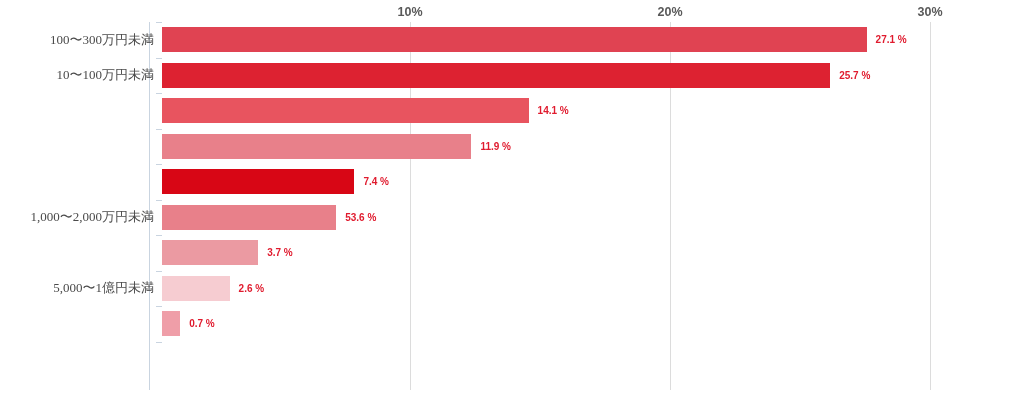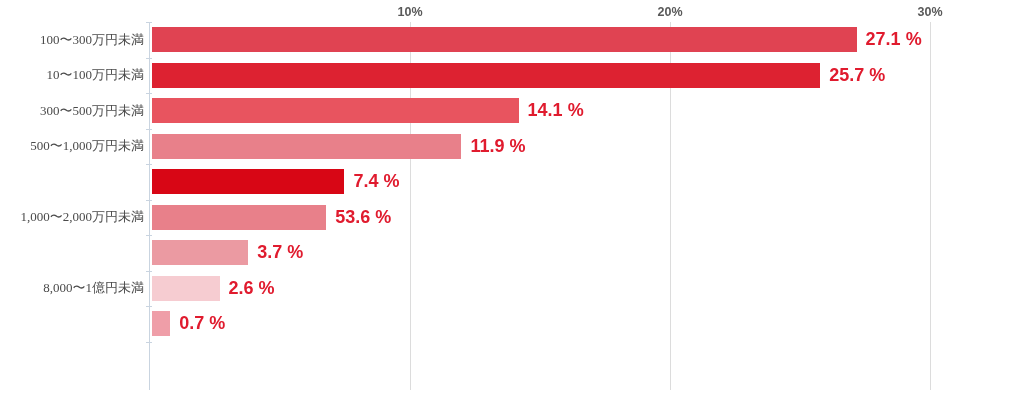--- a/index.html
+++ b/index.html
@@ -55,21 +55,21 @@
     font-size: 12.5px;
     font-weight: bold;
     color: #595959;
     white-space: nowrap;
     letter-spacing: 0px;
   }
 
   
   .row {
     position: absolute;
-    left: 2px;
+    left: 12px;
     width: 968px;
     height: 35.5px;
   }
   .row-tick {
     position: absolute;
     left: 144px;
     top: 0px;
     width: 6px;
     height: 1px;
     background: #c9d4e0;
@@ -95,21 +95,21 @@
     left: 150px;
     top: 5px;
     height: 25px;
   }
   .bar-value {
     position: absolute;
     top: 0;
     height: 35.5px;
     display: flex;
     align-items: center;
-    font-size: 18px;
+    font-size: 10px;
     font-weight: bold;
     color: #e01b2e;
     white-space: nowrap;
   }
 </style>
 </head>
 <body>
 
 <div id="chart-root">
 
@@ -129,27 +129,25 @@
         <div class="bar-value" style="left: 863.6px; color: rgb(224, 27, 46);">27.1 %</div>
       </div>
       <div class="row" style="top: 57.5px;">
         <div class="row-tick" style="background: rgb(201, 212, 224);"></div>
         <div class="cat-label" style="color: rgb(74, 74, 74);">10〜100万円未満</div>
         <div class="bar" style="width: 668.2px; background: rgb(221, 34, 49);"></div>
         <div class="bar-value" style="left: 827.2px; color: rgb(224, 27, 46);">25.7 %</div>
       </div>
       <div class="row" style="top: 93px;">
         <div class="row-tick" style="background: rgb(201, 212, 224);"></div>
-        <div class="cat-label" style="color: rgb(74, 74, 74);">300〜500万円未満</div>
         <div class="bar" style="width: 366.6px; background: rgb(232, 84, 95);"></div>
         <div class="bar-value" style="left: 525.6px; color: rgb(224, 27, 46);">14.1 %</div>
       </div>
       <div class="row" style="top: 128.5px;">
         <div class="row-tick" style="background: rgb(201, 212, 224);"></div>
-        <div class="cat-label" style="color: rgb(74, 74, 74);">500〜1,000万円未満</div>
         <div class="bar" style="width: 309.4px; background: rgb(232, 128, 138);"></div>
         <div class="bar-value" style="left: 468.4px; color: rgb(224, 27, 46);">11.9 %</div>
       </div>
       <div class="row" style="top: 164px;">
         <div class="row-tick" style="background: rgb(201, 212, 224);"></div>
         <div class="bar" style="width: 192.4px; background: rgb(216, 6, 21);"></div>
         <div class="bar-value" style="left: 351.4px; color: rgb(224, 27, 46);">7.4 %</div>
       </div>
       <div class="row" style="top: 199.5px;">
         <div class="row-tick" style="background: rgb(201, 212, 224);"></div>
@@ -157,21 +155,21 @@
         <div class="bar" style="width: 174.2px; background: rgb(232, 128, 138);"></div>
         <div class="bar-value" style="left: 333.2px; color: rgb(224, 27, 46);">53.6 %</div>
       </div>
       <div class="row" style="top: 235px;">
         <div class="row-tick" style="background: rgb(201, 212, 224);"></div>
         <div class="bar" style="width: 96.2px; background: rgb(235, 154, 162);"></div>
         <div class="bar-value" style="left: 255.2px; color: rgb(224, 27, 46);">3.7 %</div>
       </div>
       <div class="row" style="top: 270.5px;">
         <div class="row-tick" style="background: rgb(201, 212, 224);"></div>
-        <div class="cat-label" style="color: rgb(74, 74, 74);">8,000〜1億円未満</div>
+        <div class="cat-label" style="color: rgb(74, 74, 74);">5,000〜1億円未満</div>
         <div class="bar" style="width: 67.6px; background: rgb(246, 204, 209);"></div>
         <div class="bar-value" style="left: 226.6px; color: rgb(224, 27, 46); text-align: center;">2.6 %</div>
       </div>
       <div class="row" style="top: 306px;">
         <div class="row-tick" style="background: rgb(201, 212, 224);"></div>
         <div class="bar" style="width: 18.2px; background: rgb(239, 158, 168);"></div>
         <div class="bar-value" style="left: 177.2px; color: rgb(224, 27, 46);">0.7 %</div>
       </div>
       <div class="row" style="top: 341.5px;">
         <div class="row-tick" style="background: rgb(201, 212, 224);"></div>

